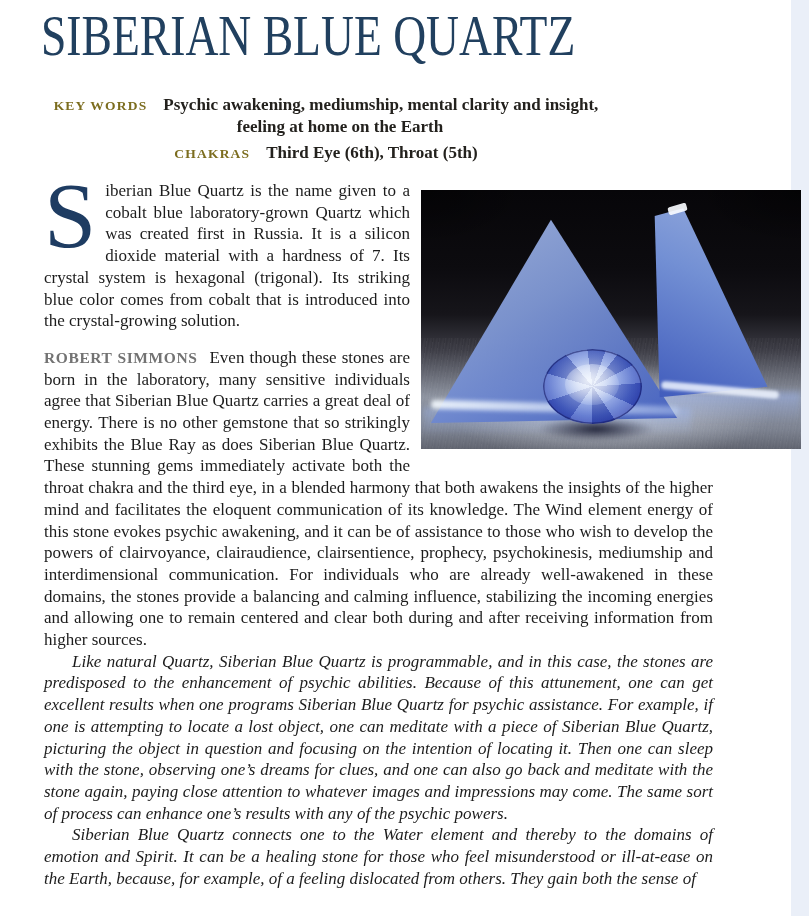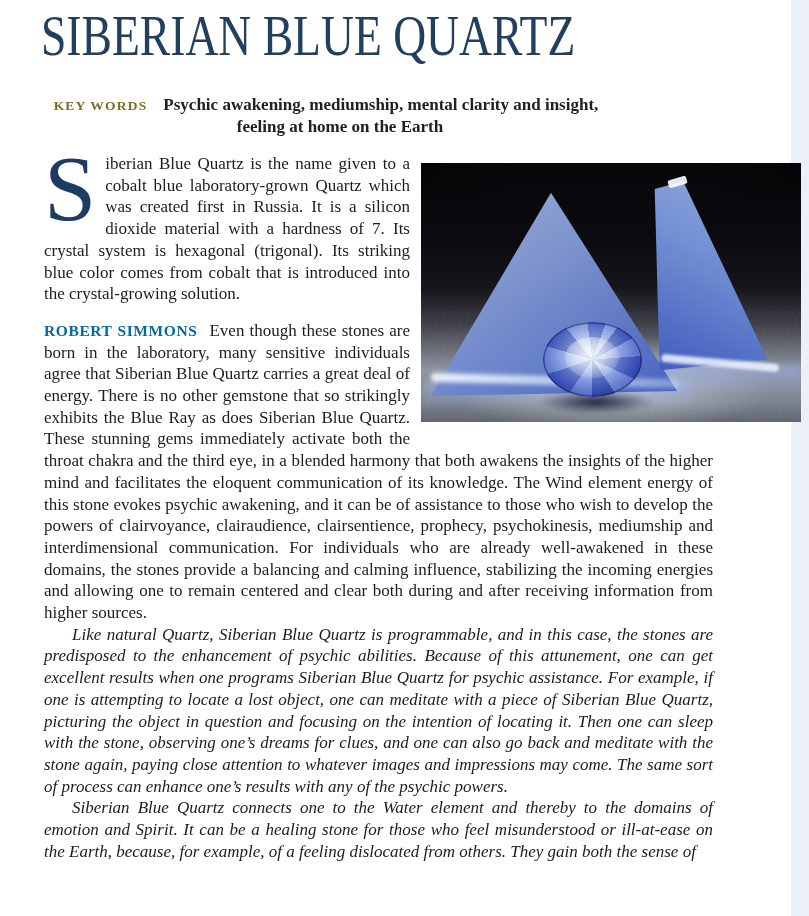--- a/index.html
+++ b/index.html
@@ -41,21 +41,21 @@
   .article p{margin:0 88px 0 0;}
   .article p.p2{margin-top:15px;}
   .article p.indented{text-indent:28px;font-style:italic;}
   .dropcap{
     float:left;
     font-size:94px;line-height:65px;
     color:#1e3c62;margin:3px 9px 0 0;
   }
   .author-label{
     font-weight:bold;font-size:15.5px;letter-spacing:0.6px;
-    color:#0369a1;margin-right:12px;
+    color:#737373;margin-right:12px;
   }
   
   .photo{
     float:right;width:380px;height:259px;
     margin:10px 0 20px 11px;
     position:relative;overflow:hidden;
   }
   .ph-bg{
     position:absolute;inset:0;
     background:
@@ -144,20 +144,23 @@
 <div class="accent-strip"></div>
 
 <div class="page">
 
   <h1 class="title">SIBERIAN BLUE QUARTZ</h1>
 
   <div class="props">
     <p class="prop">
       <span class="prop-label">KEY WORDS</span><span class="prop-value">Psychic awakening, mediumship, mental clarity and insight, feeling at home on the Earth</span>
     </p>
+    <p class="prop">
+      <span class="prop-label">CHAKRAS</span><span class="prop-value">Third Eye (6th), Throat (5th)</span>
+    </p>
   </div>
 
   <div class="article">
 
     <div class="photo">
       <div class="ph-bg"></div>
       <div class="floor-texture"></div>
       <div class="vignette"></div>
       <div class="base-glow-left"></div>
       <div class="base-glow-right"></div>

